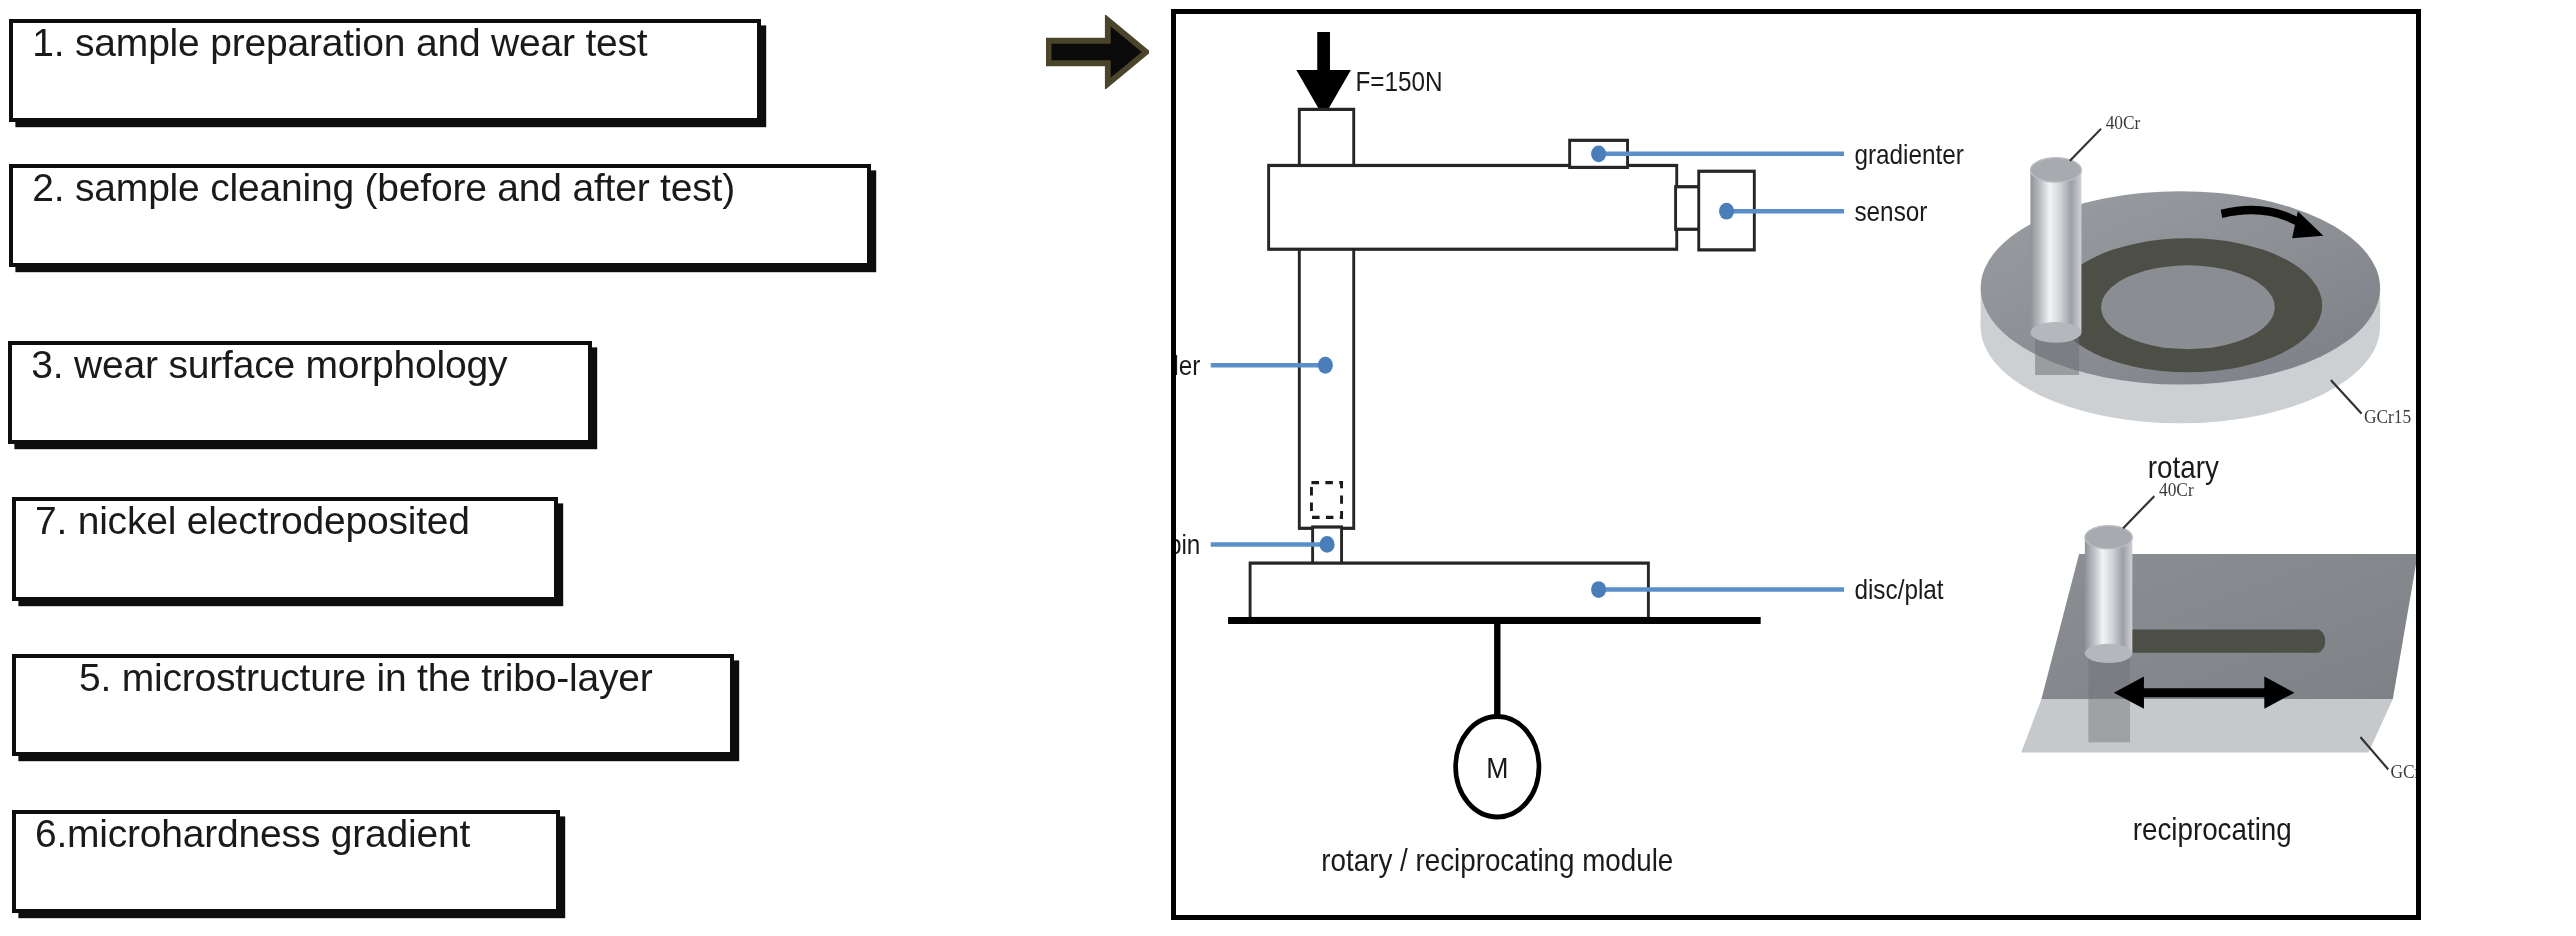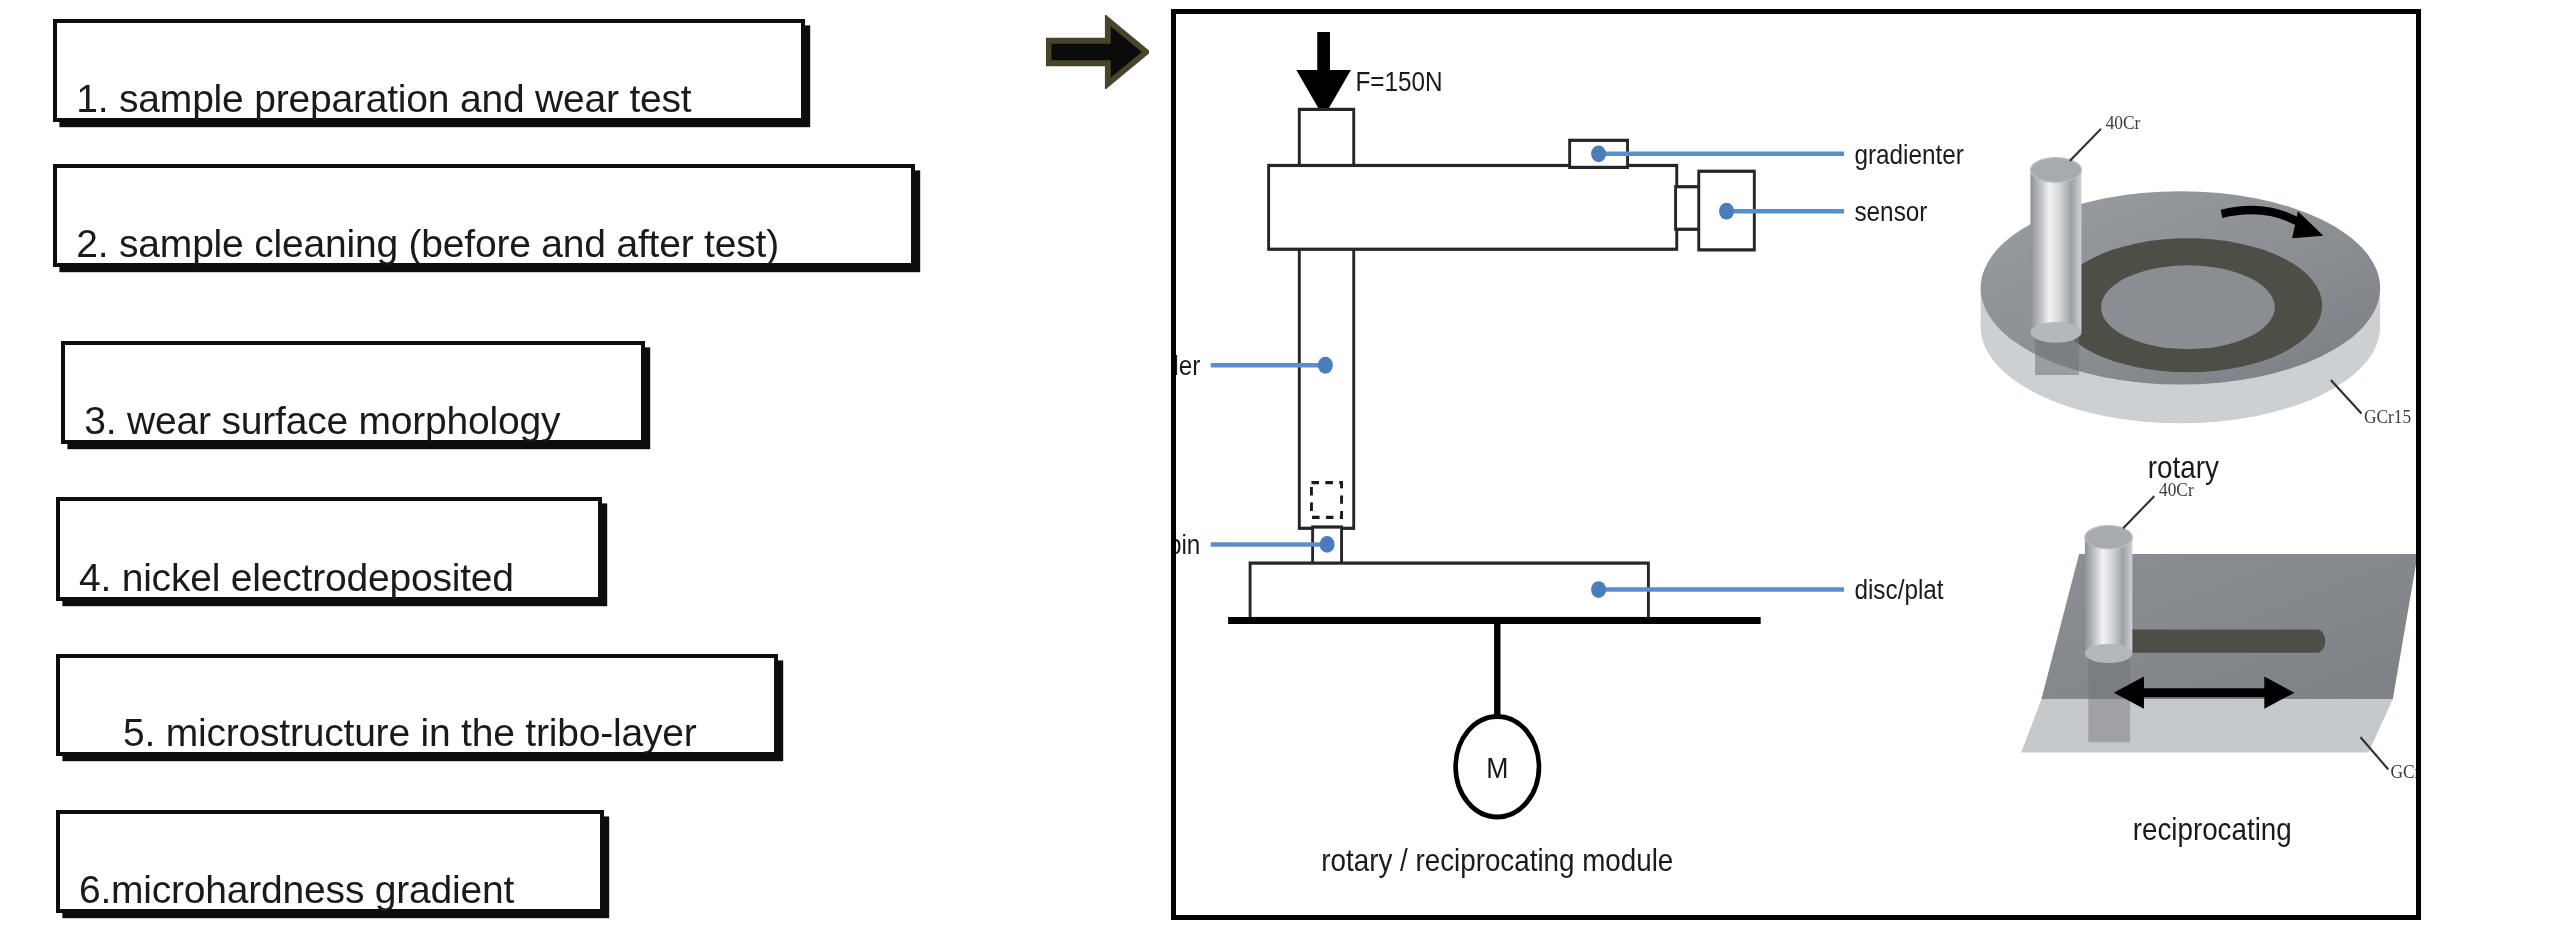--- a/index.html
+++ b/index.html
@@ -22,23 +22,22 @@
     top: 0;
     width: 1042px;
     height: 936px;
   }
   .step-box {
     position: absolute;
     box-sizing: border-box;
     background: #ffffff;
     border: 4.5px solid #0d0d0d;
     display: flex;
-    align-items: flex-end;
+    align-items: flex-start;
     box-shadow: 5.8px 5.8px 0 -0.6px #0d0d0d;
-    margin-left: 44px;
   }
   .step-box .step-label {
     display: block;
     padding-left: 19.3px;
     font-size: 39px;
     line-height: 1;
     color: #1a1a1a;
     white-space: nowrap;
     letter-spacing: -0.2px;
   }
@@ -92,25 +91,25 @@
 </head>
 <body>
 
 <div id="step-list">
     <div class="step-box" style="left: 9px; top: 19.3px; width: 752px; height: 103px;">
       <span class="step-label">1. sample preparation and wear test</span>
     </div>
     <div class="step-box" style="left: 9px; top: 164px; width: 862px; height: 103px;">
       <span class="step-label">2. sample cleaning (before and after test)</span>
     </div>
-    <div class="step-box" style="left: 17px; top: 341px; width: 584px; height: 103px;">
+    <div class="step-box" style="left: 8px; top: 341px; width: 584px; height: 103px;">
       <span class="step-label">3. wear surface morphology</span>
     </div>
     <div class="step-box" style="left: 11.6px; top: 497px; width: 546px; height: 104px;">
-      <span class="step-label">4. nickel electrodeposited</span>
+      <span class="step-label">7. nickel electrodeposited</span>
     </div>
     <div class="step-box" style="left: 11.6px; top: 654px; width: 722px; height: 102px; padding-left: 44px;">
       <span class="step-label">5. microstructure in the tribo-layer</span>
     </div>
     <div class="step-box" style="left: 11.6px; top: 810px; width: 548px; height: 103px;">
       <span class="step-label">6.microhardness gradient</span>
     </div>
   </div>
 
 <div id="flow-arrow">

